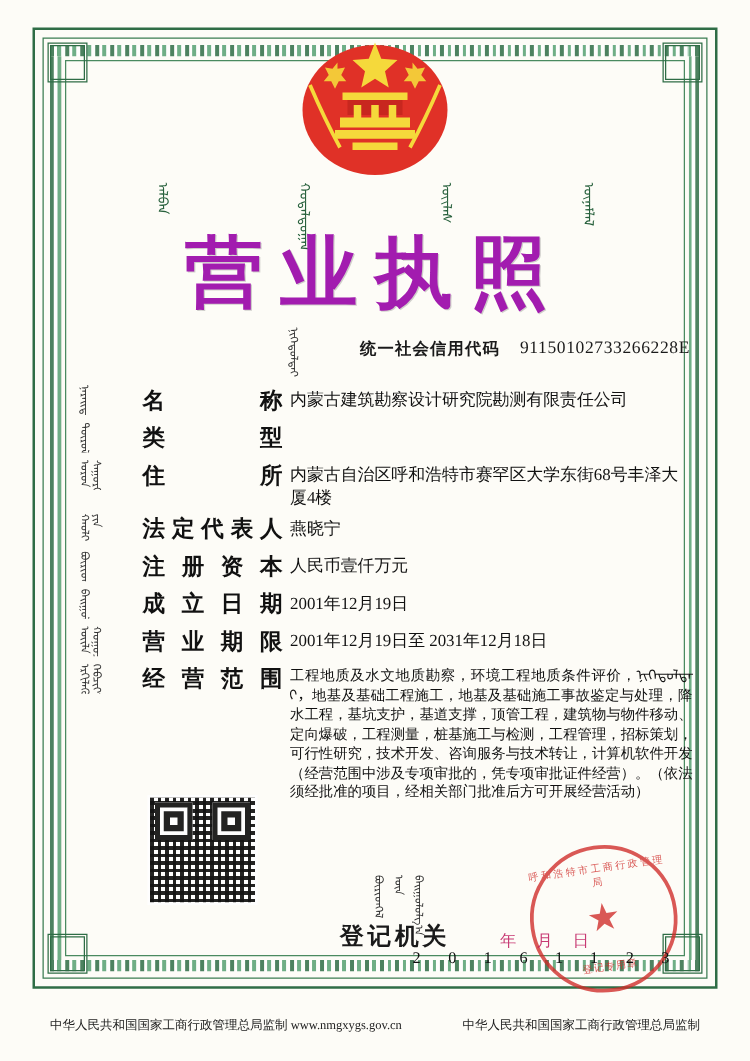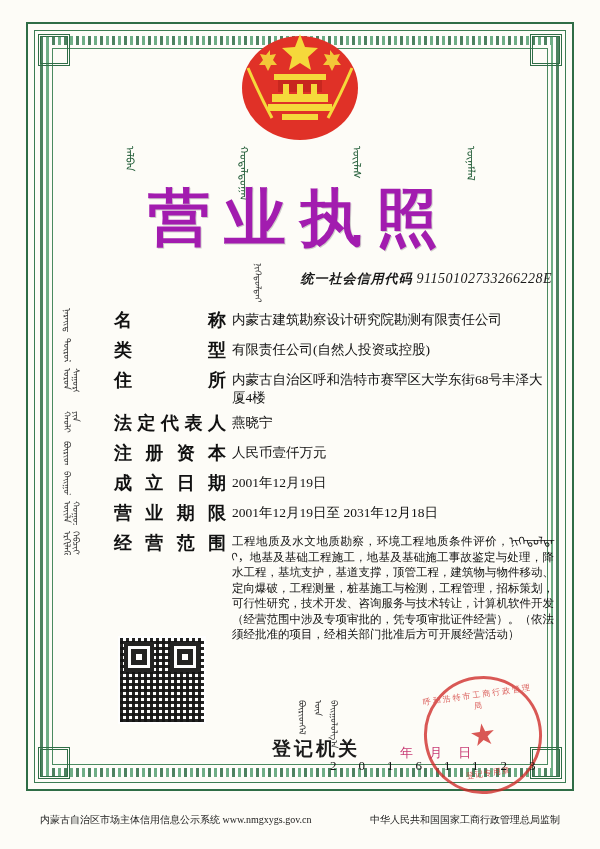--- a/index.html
+++ b/index.html
@@ -106,22 +106,21 @@
 
   
   .code-row {
     position: absolute;
     top: 262px;
     left: 64px;
     right: 48px;
     display: flex;
     align-items: flex-end;
     justify-content: flex-end;
-    gap: 4px;
-    font-style: italic;
+    gap: 16px;
   }
   .code-mongol {
     writing-mode: vertical-lr;
     font-size: 9px;
     color: #333;
     height: 26px;
     margin-right: 30px;
     font-family: "DejaVu Sans", sans-serif;
   }
   .code-label {
@@ -368,21 +367,20 @@
       </div>
       <div class="fld-value">内蒙古建筑勘察设计研究院勘测有限责任公司</div>
     </div>
 
     <div class="field-row">
       <div class="fld-mongol">ᠲᠥᠷᠥᠯ</div>
       <div class="fld-label">
         <span>类</span>
         <span>型</span>
       </div>
-      <div class="fld-value">有限责任公司(自然人投资或控股)</div>
     </div>
 
     <div class="field-row">
       <div class="fld-mongol">ᠣᠷᠣᠨ ᠰᠠᠭᠤᠷᠢ</div>
       <div class="fld-label">
         <span>住</span>
         <span>所</span>
       </div>
       <div class="fld-value">内蒙古自治区呼和浩特市赛罕区大学东街68号丰泽大厦4楼</div>
     </div>
@@ -458,17 +456,17 @@
     <div class="arc-bottom">登记专用章</div>
   </div>
 
   <div class="date-line">年 月 日</div>
 
   <div class="issue-date">
     <span>2016</span><span>11</span><span>23</span>
   </div>
 
   <div class="footer">
-    <div>内蒙古自治区市场主体信用信息公示系统  www.nmgxygs.gov.cn</div>
+    <div>中华人民共和国国家工商行政管理总局监制  www.nmgxygs.gov.cn</div>
     <div>中华人民共和国国家工商行政管理总局监制</div>
   </div>
 
 </div>
 
 </body></html>

